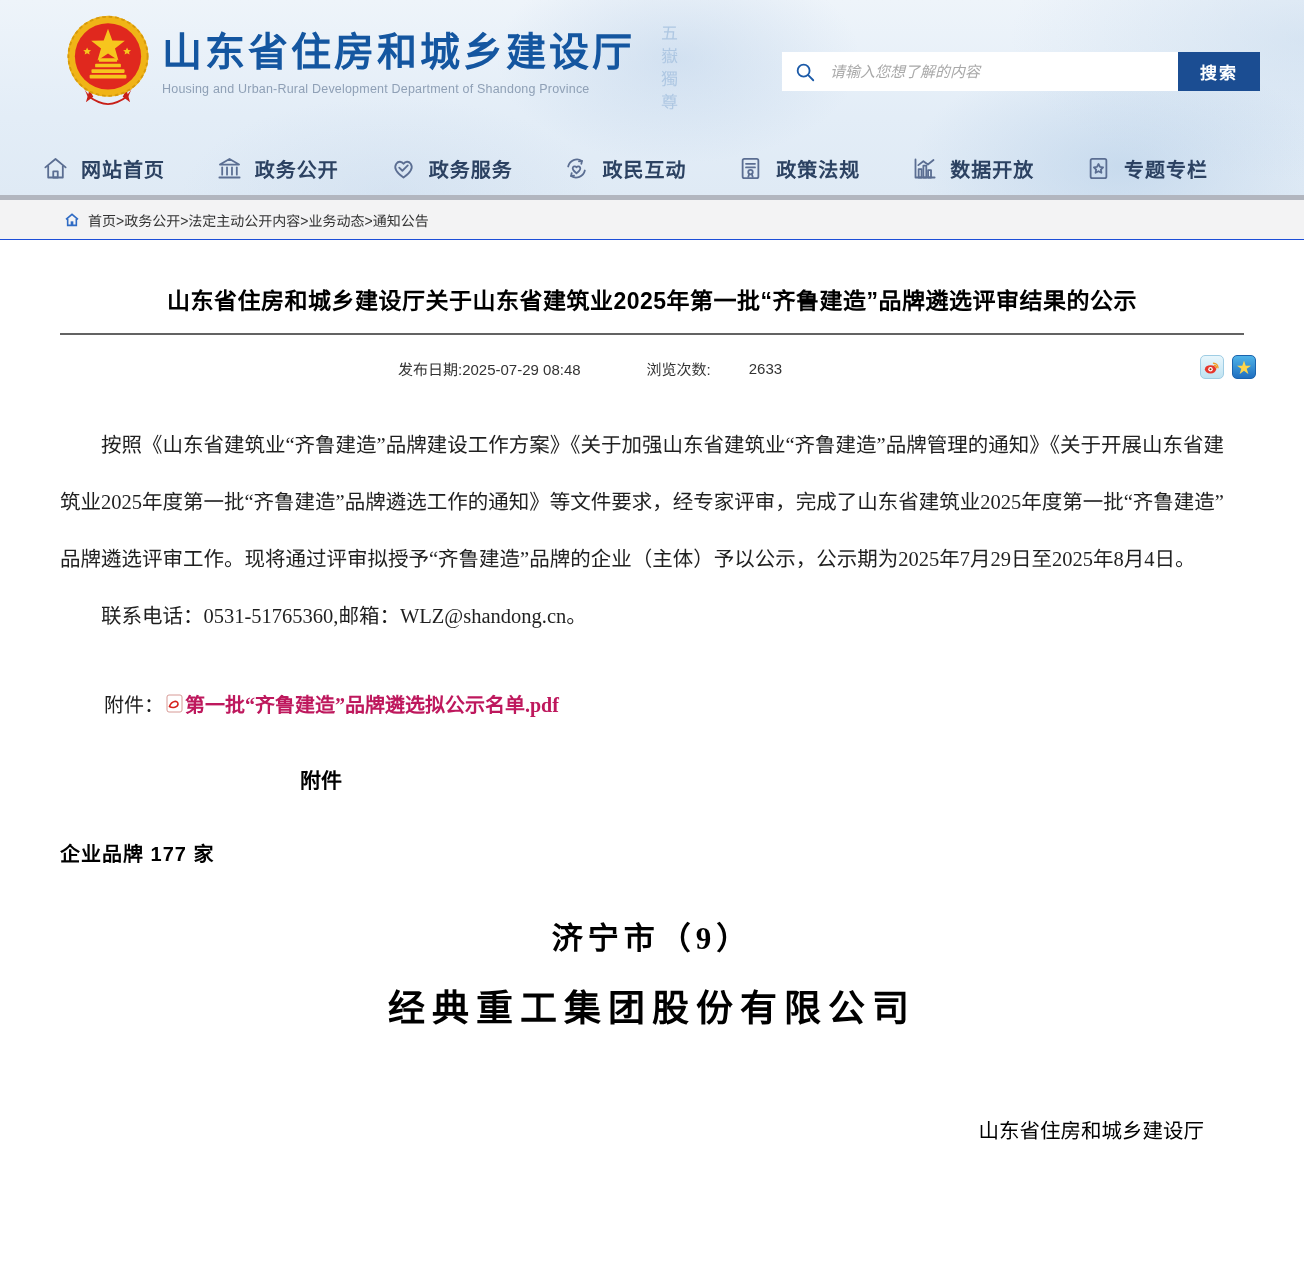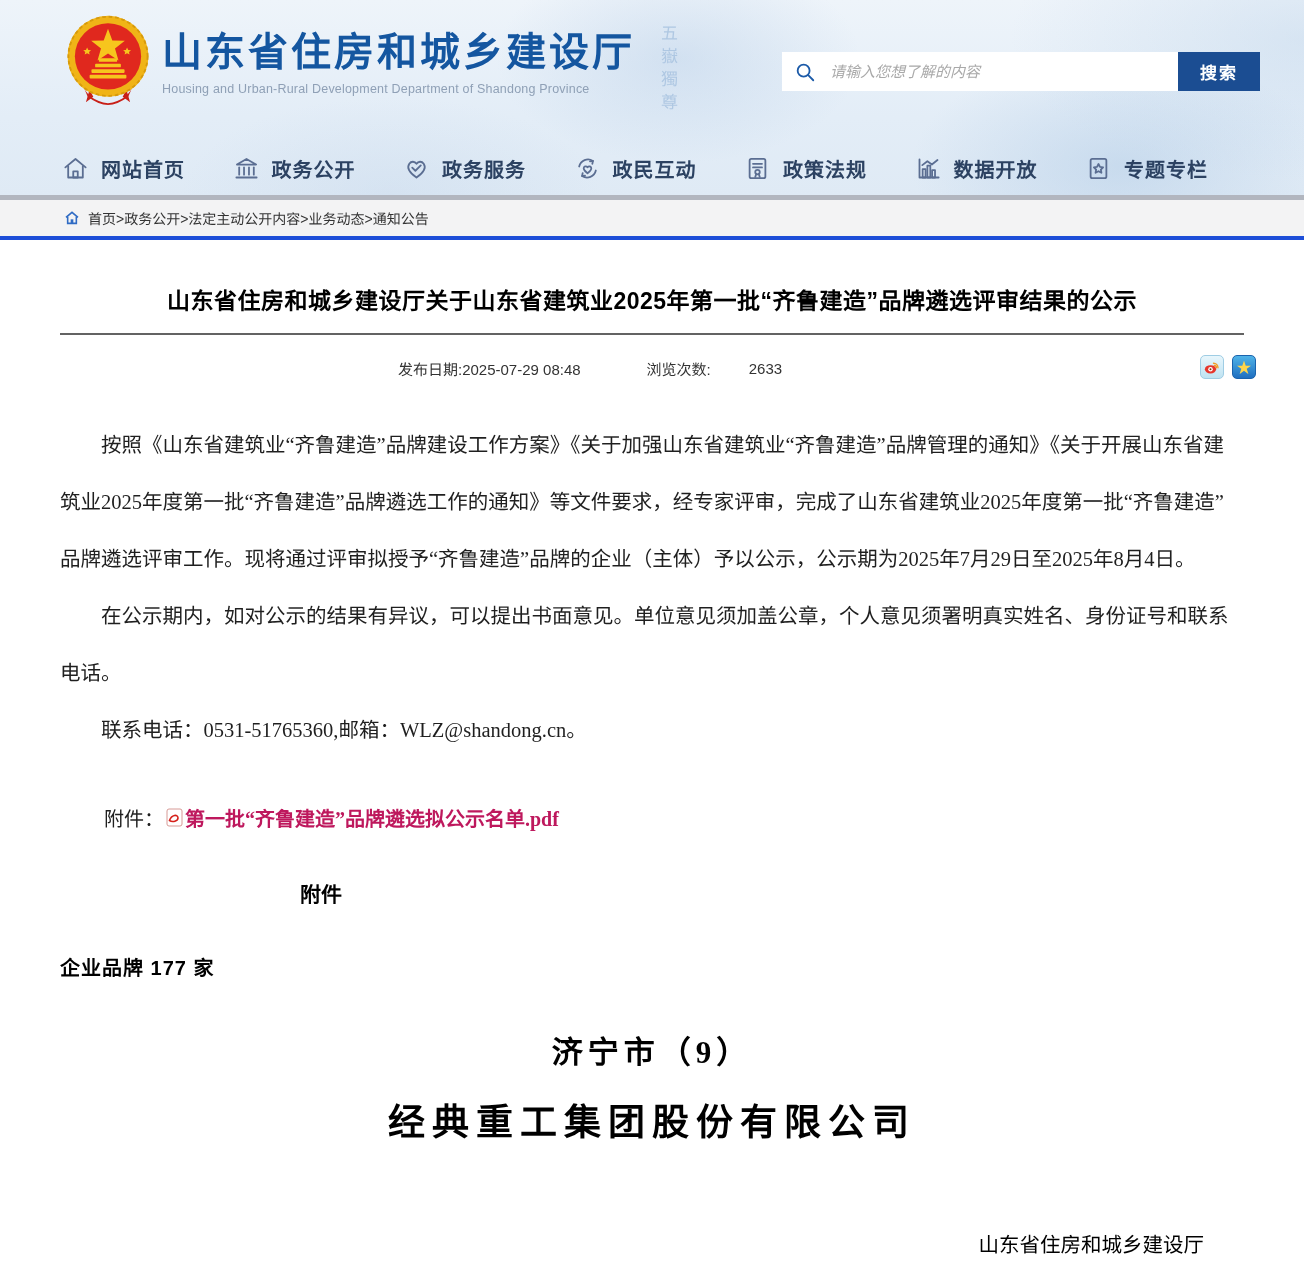--- a/index.html
+++ b/index.html
@@ -26,27 +26,27 @@
     font-size:17px; color:#a8c3e0; letter-spacing:6px; opacity:.85; }
   .search-wrap { position:absolute; right:44px; top:52px; width:478px; height:39px; display:flex; }
   .search-box { flex:1; background:#ffffff; display:flex; align-items:center; padding:0 12px; }
   .search-icon { width:22px; height:22px; margin-right:14px; flex:0 0 auto; }
   .search-input { border:none; outline:none; flex:1; font-size:15px; color:#333; background:transparent;font-style:italic; }
   .search-input::placeholder { color:#a9a9a9; }
   .search-btn { width:82px; background:#1b4d92; color:#ffffff; font-size:17px; font-weight:bold;
     border:none; cursor:pointer; letter-spacing:2px; }
 
   
-  .nav-row { height:64px; display:flex; align-items:center; justify-content:space-between; padding:0 96px 0 62px; }
+  .nav-row { height:64px; display:flex; align-items:center; justify-content:space-between; padding:0 96px 0 42px; }
   .nav-item { display:flex; align-items:center; gap:12px; cursor:pointer; }
   .nav-item svg { width:27px; height:27px; stroke:#5b6e92; fill:none; stroke-width:1.6; stroke-linecap:round; stroke-linejoin:round; }
   .nav-label { font-size:20px; font-weight:bold; color:#2c4262; letter-spacing:1px; }
 
   
-  .breadcrumb-bar { height:40px; background:#f3f3f4; border-bottom:4px solid #1d4ed8; display:flex; align-items:center; padding-left:64px; }
+  .breadcrumb-bar { height:40px; background:#f3f3f4; border-bottom:1px solid #1d4ed8; display:flex; align-items:center; padding-left:64px; }
   .bc-home-icon { width:16px; height:16px; margin-right:8px; }
   .breadcrumb-text { font-size:14px; color:#333333; }
 
   
   .article { padding:0 60px; position:relative; }
   .article-title { margin-top:42px; text-align:center; font-size:23px; font-weight:bold; color:#000; letter-spacing:.5px; }
   .title-rule { margin-top:17px; border-top:2px solid #636363; }
   .meta-row { position:relative; margin-top:20px; height:26px; font-size:15px; color:#333; display:flex; align-items:center; }
   .meta-date { margin-left:338px; }
   .meta-views-label { margin-left:66px; }
@@ -209,21 +209,20 @@
             <path d="M14 7 A6 6 0 0 1 20 13" fill="none" stroke="#f59a23" stroke-width="1.8" stroke-linecap="round"></path>
             <path d="M15 10 A3 3 0 0 1 18 13" fill="none" stroke="#f59a23" stroke-width="1.8" stroke-linecap="round"></path>
           </svg>
         </span>
         <span class="share-icon qzone-icon">★</span>
       </span>
     </div>
 
     <div class="body-text">
       <p>按照《山东省建筑业“齐鲁建造”品牌建设工作方案》《关于加强山东省建筑业“齐鲁建造”品牌管理的通知》《关于开展山东省建筑业2025年度第一批“齐鲁建造”品牌遴选工作的通知》等文件要求，经专家评审，完成了山东省建筑业2025年度第一批“齐鲁建造”品牌遴选评审工作。现将通过评审拟授予“齐鲁建造”品牌的企业（主体）予以公示，公示期为2025年7月29日至2025年8月4日。</p>
-      <p>在公示期内，如对公示的结果有异议，可以提出书面意见。单位意见须加盖公章，个人意见须署明真实姓名、身份证号和联系电话。</p>
       <p>联系电话：0531-51765360,邮箱：WLZ@shandong.cn。</p>
     </div>
 
     <div class="attachment-line">
       <span class="attachment-label">附件：</span>
       <svg class="pdf-icon" viewBox="0 0 17 19">
         <rect x="1" y="1" width="15" height="17" rx="2" fill="#ffffff" stroke="#d79a96" stroke-width="1"></rect>
         <path d="M3.5 12.5 c2-6 8.5-6.5 8.5-2.5 c0 3.2-5.5 4.5-8.5 2.5 Z" fill="none" stroke="#d6201a" stroke-width="1.6"></path>
       </svg>
       <a class="attachment-link">第一批“齐鲁建造”品牌遴选拟公示名单.pdf</a>

